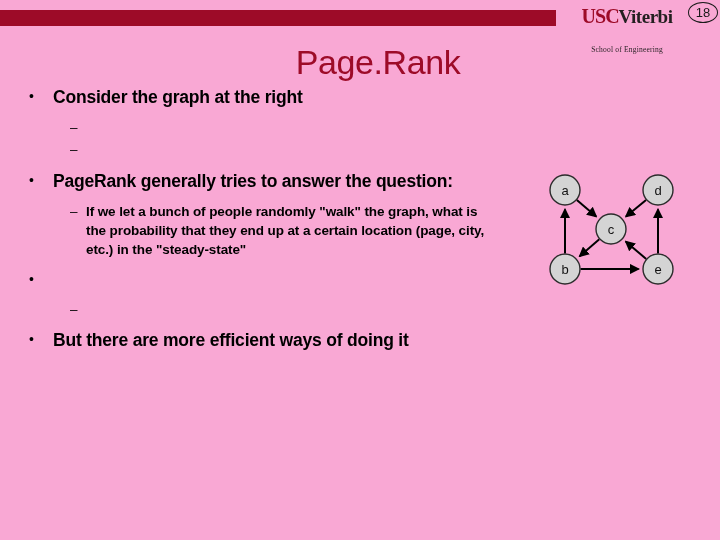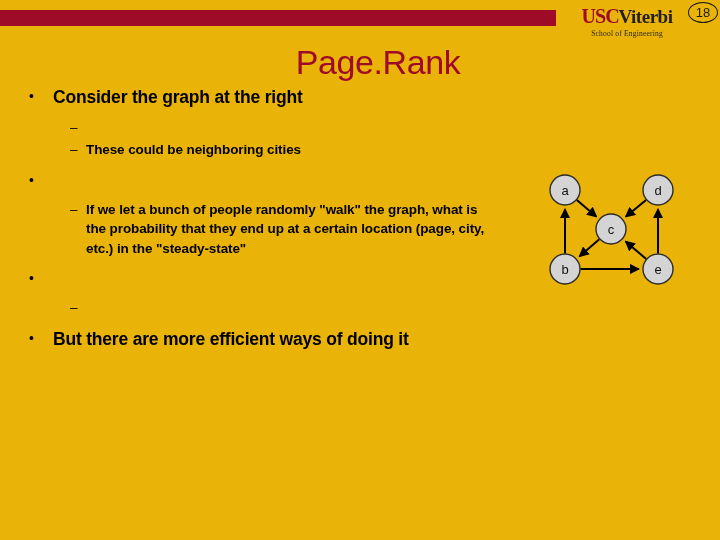--- a/index.html
+++ b/index.html
@@ -7,21 +7,21 @@
     padding: 0;
     background: #ffffff;
   }
   body {
     font-family: "Liberation Sans", sans-serif;
   }
   #slide {
     position: relative;
     width: 720px;
     height: 540px;
-    background: #eab308;
+    background: #f9a8d4;
     overflow: hidden;
   }
 
   
   #header-bar {
     position: absolute;
     left: 0;
     top: 10px;
     width: 556px;
     height: 16px;
@@ -49,21 +49,21 @@
   }
   #logo-viterbi {
     color: #231f20;
     font-size: 19px;
     letter-spacing: -0.5px;
   }
   #logo-tagline {
     font-family: "Liberation Serif", serif;
     font-size: 7.5px;
     color: #231f20;
-    margin-top: 4px;
+    margin-top: 20px;
     letter-spacing: 0.2px;
     white-space: nowrap;
   }
   #page-badge {
     position: absolute;
     left: 688px;
     top: 2px;
     width: 30px;
     height: 21px;
     border: 1.6px solid #1a1a1a;
@@ -193,25 +193,25 @@
       <div class="bullet-row lvl1">
         <span class="marker">•</span>
         <span class="btext">Consider the graph at the right</span>
       </div>
       <div class="group-gap-sm"></div>
       <div class="bullet-row lvl2">
         <span class="marker">–</span>
       </div>
       <div class="bullet-row lvl2">
         <span class="marker">–</span>
-        <span class="btext">These could be neighboring cities</span>
       </div>
       <div class="group-gap"></div>
       <div class="bullet-row lvl1">
         <span class="marker">•</span>
+        <span class="btext">PageRank generally tries to answer the question:</span>
       </div>
       <div class="group-gap-sm"></div>
       <div class="bullet-row lvl2">
         <span class="marker">–</span>
         <span class="btext">If we let a bunch of people randomly "walk" the graph, what is the probability that they end up at a certain location (page, city, etc.) in the "steady-state"</span>
       </div>
       <div class="group-gap"></div>
       <div class="bullet-row lvl1">
         <span class="marker">•</span>
       </div>

